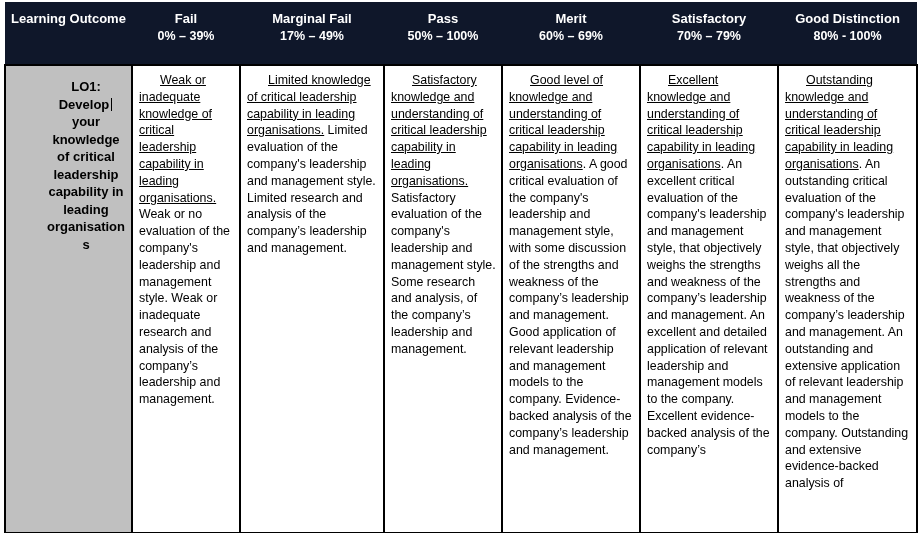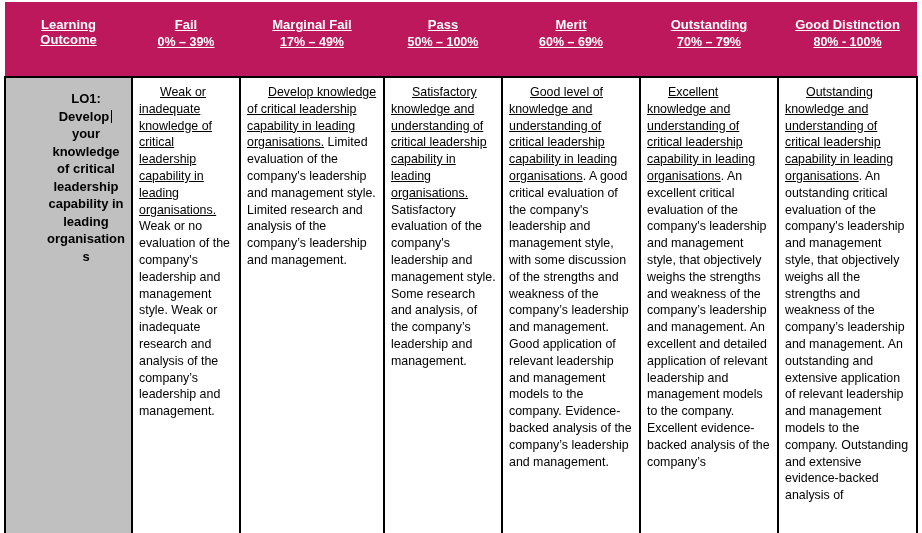--- a/index.html
+++ b/index.html
@@ -18,28 +18,27 @@
   table.rubric {
     position: absolute;
     left: 4px;
     top: 2px;
     border-collapse: collapse;
     table-layout: fixed;
     width: 912px;
   }
   
   thead th {
-    background: #be185d;
+    background: #0f172a;
     color: #ffffff;
     font-weight: bold;
     vertical-align: top;
-    padding: 8px;
+    padding: 2px;
     height: 58px;
     border: 0;
-    text-decoration: underline;
   }
   .th-inner { padding-top: 7px; text-align: center; }
   .th-label { font-size: 13px; line-height: 15px; }
   .th-range { font-size: 12.5px; line-height: 14px; margin-top: 3px; min-height: 14px; }
   
   tbody td {
     border: 2px solid #000000;
     vertical-align: top;
     background: #ffffff;
     padding: 6px 5px 4px 6px;
@@ -110,37 +109,37 @@
           </div>
         </th>
         <th>
           <div class="th-inner">
             <div class="th-label">Merit</div>
             <div class="th-range">60% – 69%</div>
           </div>
         </th>
         <th>
           <div class="th-inner">
-            <div class="th-label">Outstanding</div>
+            <div class="th-label">Satisfactory</div>
             <div class="th-range">70% – 79%</div>
           </div>
         </th>
         <th>
           <div class="th-inner">
             <div class="th-label">Good Distinction</div>
             <div class="th-range">80% - 100%</div>
           </div>
         </th>
       </tr>
     </thead>
     <tbody>
       <tr>
         <td class="lo-cell"><span>LO1: Develop</span><span class="caret"></span><span>your knowledge of critical leadership capability in leading organisations</span></td>
         <td><span class="u">Weak or inadequate knowledge of critical leadership capability in leading organisations.</span><span> Weak or no evaluation of the company's leadership and management style. Weak or inadequate research and analysis of the company’s leadership and management.</span></td>
-        <td><span class="u">Develop knowledge of critical leadership capability in leading organisations.</span><span> Limited evaluation of the company's leadership and management style. Limited research and analysis of the company’s leadership and management.</span></td>
+        <td><span class="u">Limited knowledge of critical leadership capability in leading organisations.</span><span> Limited evaluation of the company's leadership and management style. Limited research and analysis of the company’s leadership and management.</span></td>
         <td><span class="u">Satisfactory knowledge and understanding of critical leadership capability in leading organisations.</span><span> Satisfactory evaluation of the company's leadership and management style. Some research and analysis, of the company’s leadership and management.</span></td>
         <td><span class="u">Good level of knowledge and understanding of critical leadership capability in leading organisations</span><span>. A good critical evaluation of the company's leadership and management style, with some discussion of the strengths and weakness of the company’s leadership and management. Good application of relevant leadership and management models to the company. Evidence-backed analysis of the company’s leadership and management.</span></td>
         <td><span class="u">Excellent knowledge and understanding of critical leadership capability in leading organisations</span><span>. An excellent critical evaluation of the company's leadership and management style, that objectively weighs the strengths and weakness of the company’s leadership and management. An excellent and detailed application of relevant leadership and management models to the company. Excellent evidence-backed analysis of the company’s</span></td>
         <td><span class="u">Outstanding knowledge and understanding of critical leadership capability in leading organisations</span><span>. An outstanding critical evaluation of the company's leadership and management style, that objectively weighs all the strengths and weakness of the company’s leadership and management. An outstanding and extensive application of relevant leadership and management models to the company. Outstanding and extensive evidence-backed analysis of</span></td>
       </tr>
     </tbody>
   </table>
 </div>
 
 </body></html>

